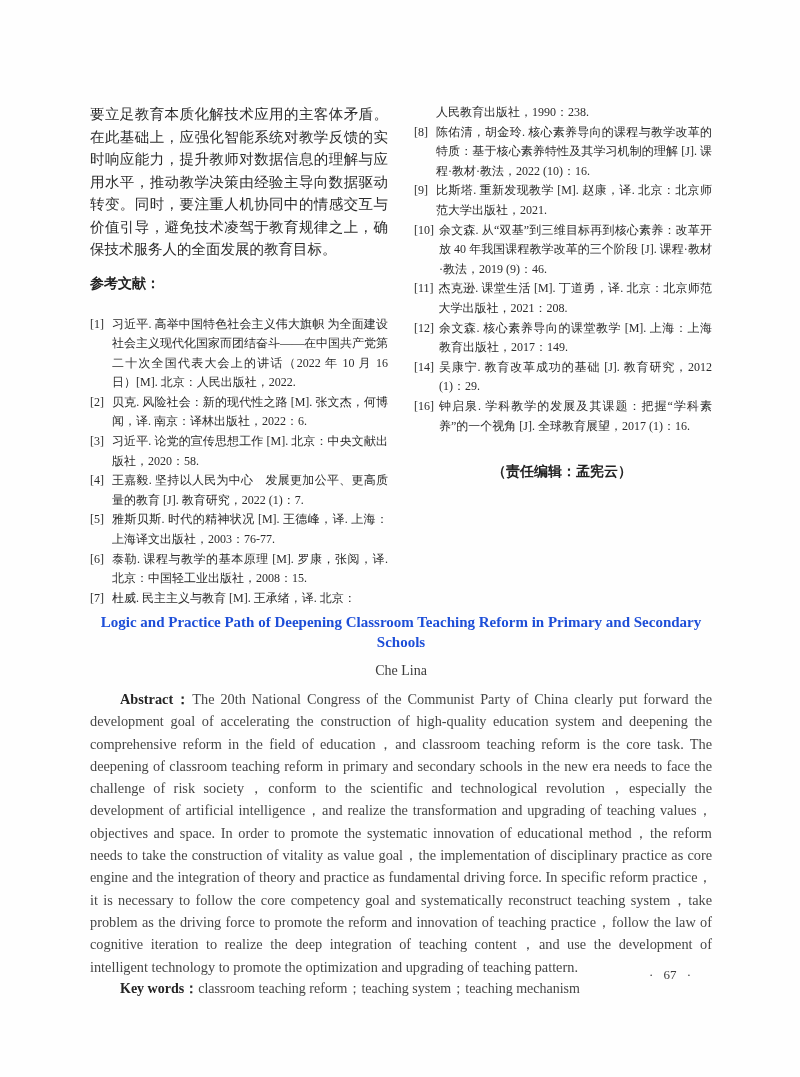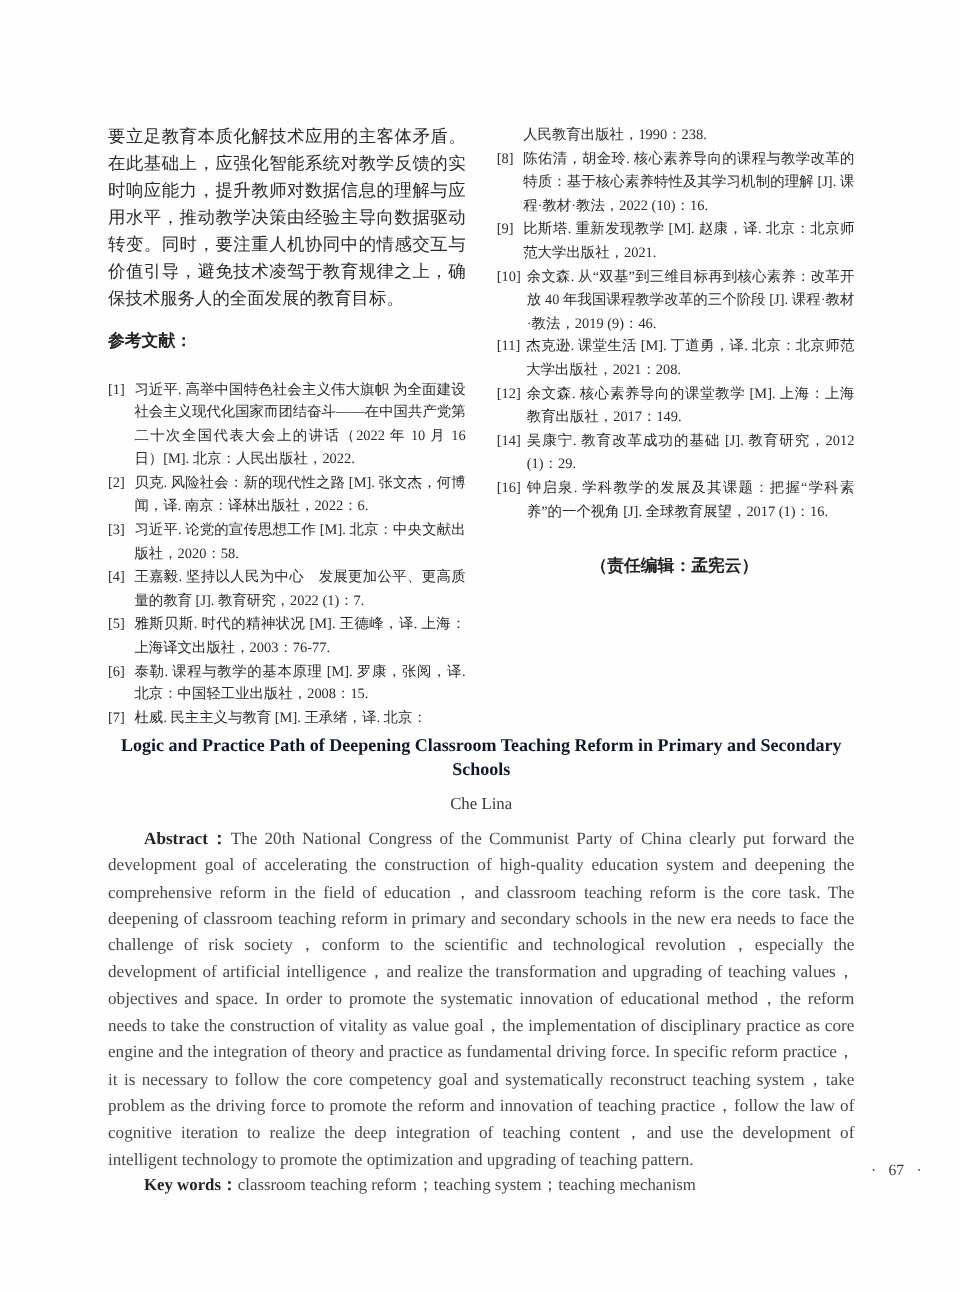--- a/index.html
+++ b/index.html
@@ -13,27 +13,27 @@
 
   .ref-heading{margin:14px 0 22px;font-size:14px;font-weight:bold;color:#222;}
 
   .ref-item{display:flex;font-size:12px;line-height:19.6px;text-align:justify;}
   .ref-label{flex:0 0 auto;margin-right:5px;min-width:17px;white-space:nowrap;}
   .ref-text{flex:1 1 auto;}
 
   .editor-note{margin:27px 2px 0 0;text-align:center;font-weight:bold;font-size:14px;color:#222;}
 
   .english{position:absolute;left:90px;top:612px;width:622px;color:#464646;}
-  .en-title{margin:0;text-align:center;font-size:15px;line-height:20px;font-weight:bold;color:#0f172a;}
+  .en-title{margin:0;text-align:center;font-size:15px;line-height:20px;font-weight:bold;color:#1d4ed8;}
   .en-author{margin:11px 0 0;text-align:center;font-size:14px;color:#3c3c3c;}
   .en-abstract{margin:9px 0 0;font-size:14.3px;line-height:22.3px;text-align:justify;text-indent:30px;}
   .en-keywords{margin:0;font-size:14px;line-height:22.3px;text-indent:30px;}
   .en-label{font-weight:bold;color:#242424;}
 
-  .page-number{position:absolute;top:967px;left:628px;width:140px;text-align:right;
+  .page-number{position:absolute;top:967px;left:600px;width:140px;text-align:center;
                font-size:13px;color:#3a3a3a;word-spacing:7px;}
 </style>
 </head>
 <body>
 
 <div class="page">
 
   <div class="columns">
 
     <div class="col">

